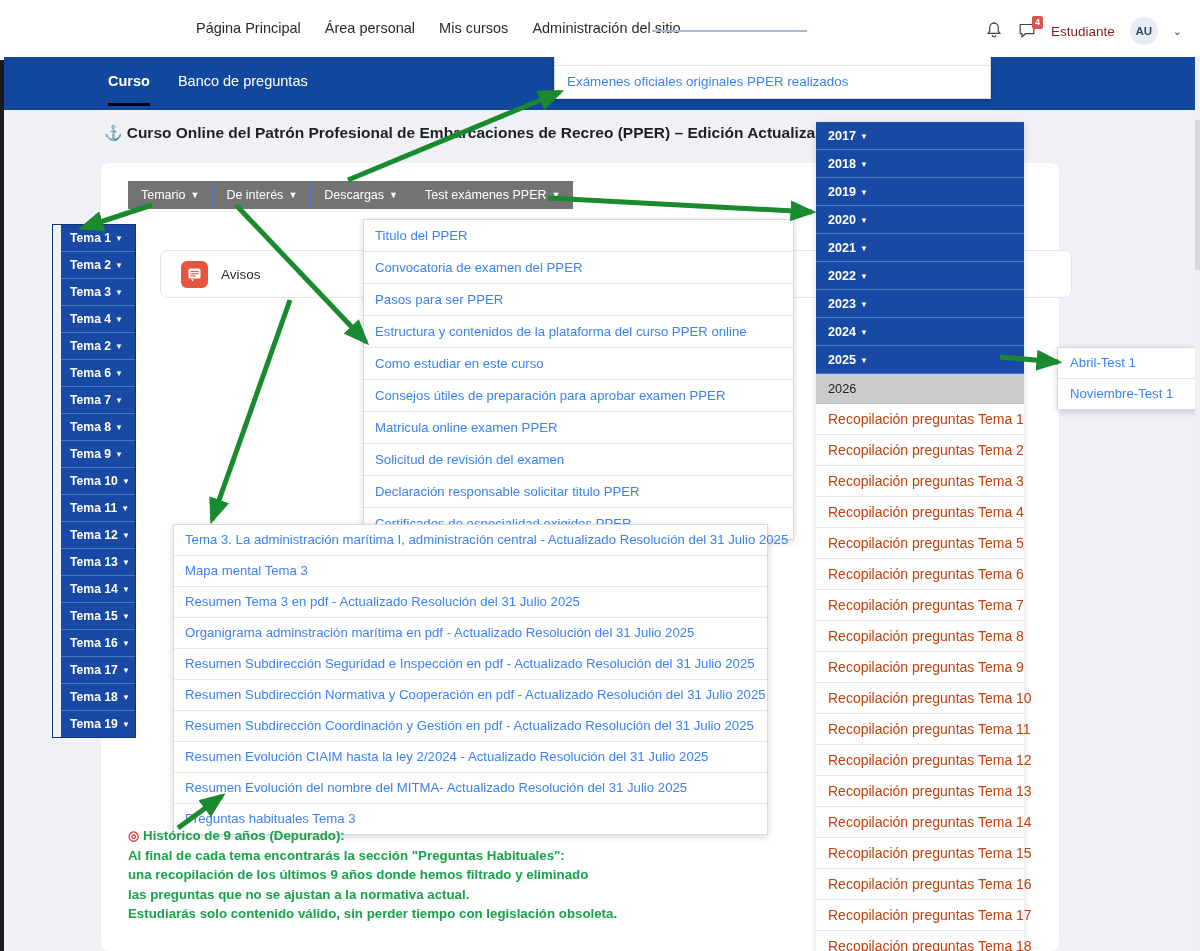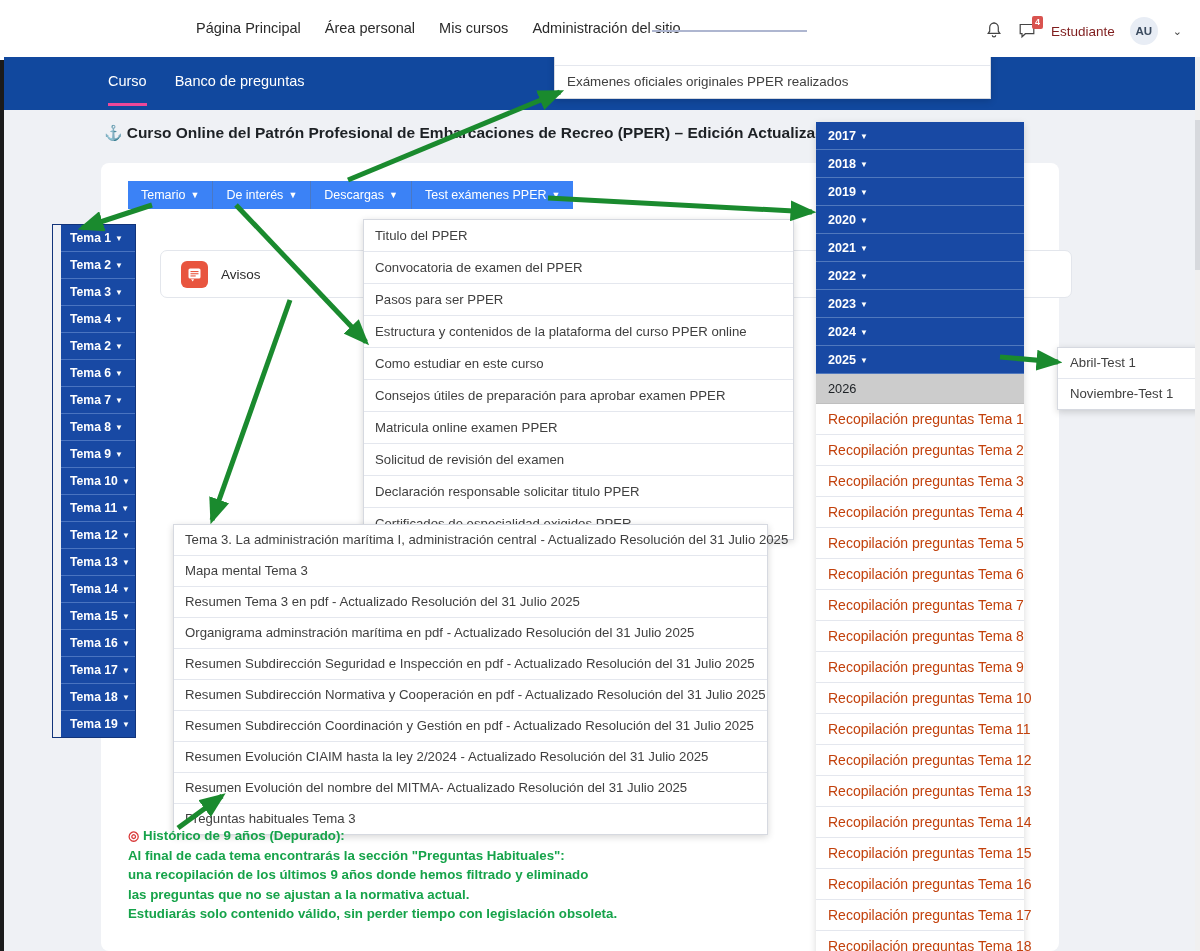--- a/index.html
+++ b/index.html
@@ -55,21 +55,21 @@
   
   .bluebar {
     position:absolute; left:0; top:57px; width:1200px; height:53px;
     background:#11489e; z-index:20;
   }
   .bluetabs { position:absolute; left:108px; top:16px; display:flex; gap:28px; }
   .bluetabs .tab {
     color:#ffffff; font-size:14.5px; text-decoration:none; padding-bottom:14px;
     cursor:pointer; white-space:nowrap;
   }
-  .bluetabs .tab.active { font-weight:normal; border-bottom:3px solid #ec4899; }
+  .bluetabs .tab.active { font-weight:bold; border-bottom:3px solid #000000; }
 
   
   .content-bg {
     position:absolute; left:4px; top:110px; width:1196px; height:841px;
     background:#eff1f5;
   }
   .course-title {
     position:absolute; left:104px; top:124px; width:760px;
     font-size:15.5px; font-weight:bold; color:#1d2125; z-index:5;
     white-space:nowrap;
@@ -77,21 +77,21 @@
   .anchor-ico { font-size:15px; margin-right:4px; }
 
   .white-card {
     position:absolute; left:101px; top:163px; width:958px; height:788px;
     background:#ffffff; border-radius:8px; z-index:2;
   }
 
   
   .menurow { position:absolute; left:128px; top:181px; display:flex; z-index:10; }
   .menubtn {
-    background:#3b82f6; color:#ffffff; font-size:12.5px;
+    background:#737373; color:#ffffff; font-size:12.5px;
     padding:7px 13px 7px 13px; border-right:1px solid #4a78c4;
     cursor:pointer; white-space:nowrap;
   }
   .menubtn:last-child { border-right:none; }
   .menubtn .cc { font-size:9px; margin-left:5px; position:relative; top:-1px;}
 
   
   .avisos-box {
     position:absolute; left:160px; top:250px; width:912px; height:48px;
     border:1px solid #e3e6ec; border-radius:7px; background:#fff; z-index:3;
@@ -102,21 +102,21 @@
     display:flex; align-items:center; justify-content:center; margin-right:13px;
   }
   .avisos-label { font-size:13.5px; color:#2b2b2b; }
 
   
   .panel {
     position:absolute; background:#ffffff; border:1px solid #d6d9e0;
     box-shadow:0 2px 7px rgba(0,0,0,0.16); z-index:25;
   }
   .panel .row {
-    padding:7px 10px 7px 11px; font-size:13.2px; color:#404040;
+    padding:7px 10px 7px 11px; font-size:13.2px; color:#3b82f6;
     border-bottom:1px solid #e4e7ee; white-space:nowrap; cursor:pointer;
     line-height:16px;
   }
   .panel .row:last-child { border-bottom:none; }
 
   #panel-topmenu { left:554px; top:32px; width:437px; }
   #panel-topmenu .row { padding:8px 10px 8px 12px; font-size:13.4px; }
 
   #panel-interes { left:363px; top:219px; width:431px; }
   #panel-interes .row { padding:7.5px 10px 7.5px 11px; }

